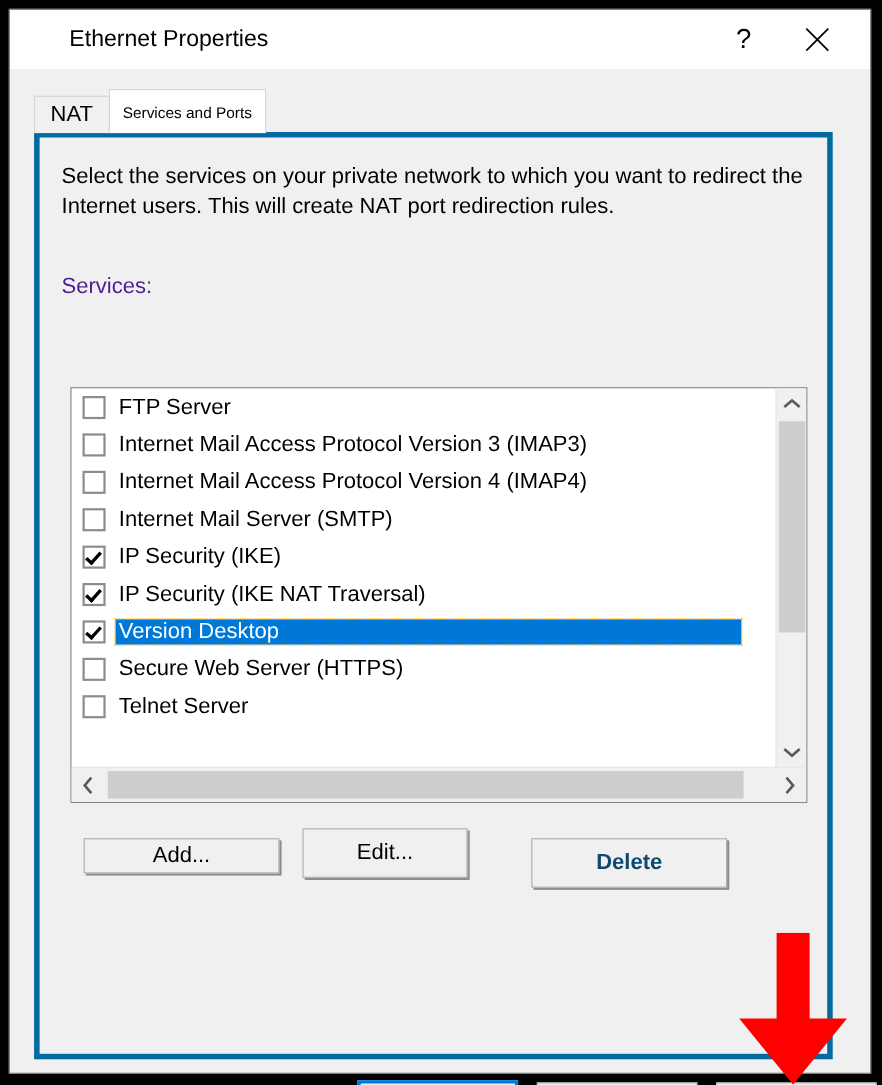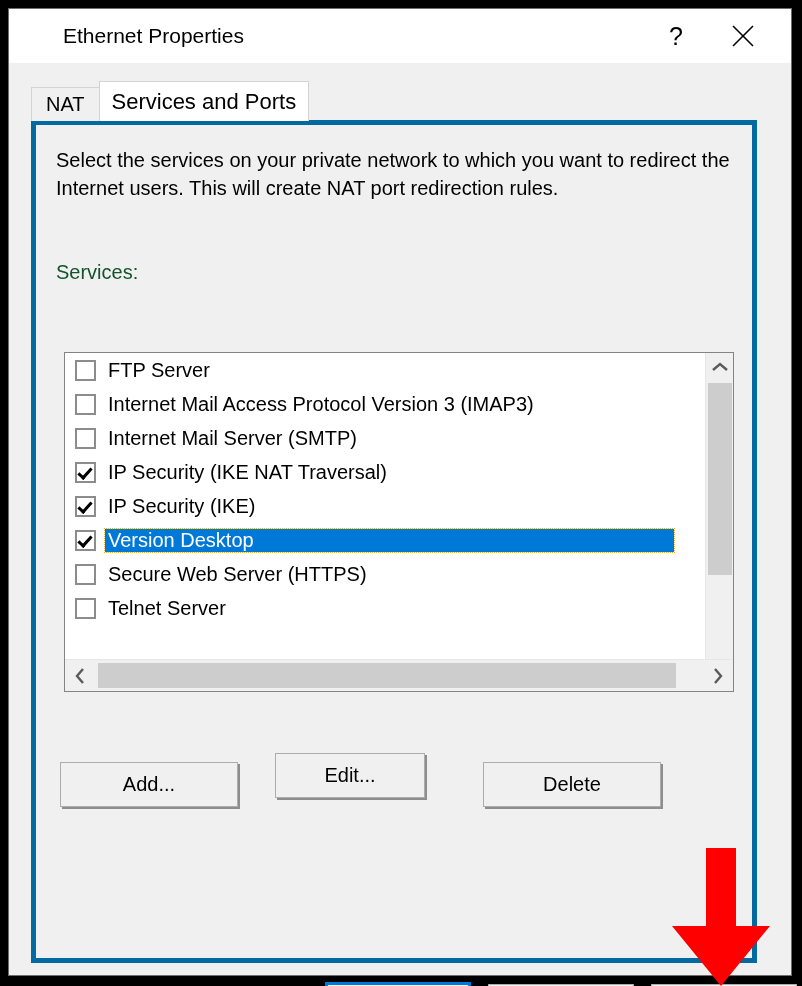--- a/index.html
+++ b/index.html
@@ -93,21 +93,21 @@
     border-bottom: none;
     box-sizing: border-box;
     margin-right: -1px;
     white-space: nowrap;
   }
   .tab.active {
     height: 40px;
     background: #ffffff;
     border-color: #d4d4d4;
     z-index: 4;
-    font-size: 22px;
+    font-size: 14px;
     padding: 0 12px;
   }
 
   
   .tabpage {
     position: absolute;
     left: 22px;
     top: 57px;
     width: 726px;
     height: 843px;
@@ -122,32 +122,32 @@
     left: 20px;
     top: 21px;
     width: 690px;
     font-size: 20px;
     line-height: 28px;
     color: #000000;
   }
   .services-label {
     position: absolute;
     left: 20px;
-    top: 136px;
-    font-size: 20px;
-    color: #14532d;
+    top: 124px;
+    font-size: 20px;
+    color: #4c1d95;
   }
 
   
   .listbox {
     position: absolute;
     left: 28px;
     top: 227px;
     width: 670px;
-    height: 340px;
+    height: 378px;
     background: #ffffff;
     border: 1px solid #848484;
     box-sizing: border-box;
     overflow: hidden;
   }
   .list-area {
     position: absolute;
     left: 0; top: 0;
     width: 640px;
     height: 345px;
@@ -266,23 +266,23 @@
     border: 1px solid #adadad;
     box-shadow: 2px 2px 0 0 #8d8d8d;
     box-sizing: border-box;
     display: flex;
     align-items: center;
     justify-content: center;
     font-size: 20px;
     color: #000000;
     cursor: default;
   }
-  .btn.disabled { color: #000000; }
-
-  .btn-add    { left: 24px;  top: 637px; width: 178px; height: 45px; }
+  .btn.disabled { color: #0c4a6e; font-weight: bold; }
+
+  .btn-add    { left: 40px;  top: 637px; width: 178px; height: 32px; }
   .btn-edit   { left: 239px; top: 628px; width: 150px; height: 45px; }
   .btn-delete { left: 447px; top: 637px; width: 178px; height: 45px; }
 
   
   .btn-ok {
     position: absolute;
     left: 316px;
     top: 919px;
     width: 146px;
     height: 45px;
@@ -383,34 +383,38 @@
           <div class="list-row">
             <span class="cb"></span>
             <span class="lbl">FTP Server</span>
           </div>
 
           <div class="list-row">
             <span class="cb"></span>
             <span class="lbl">Internet Mail Access Protocol Version 3 (IMAP3)</span>
           </div>
 
+          <div class="list-row">
+            <span class="cb"></span>
+            <span class="lbl">Internet Mail Access Protocol Version 4 (IMAP4)</span>
+          </div>
 
           <div class="list-row">
             <span class="cb"></span>
             <span class="lbl">Internet Mail Server (SMTP)</span>
+          </div>
+
+          <div class="list-row">
+            <span class="cb checked"></span>
+            <span class="lbl">IP Security (IKE)</span>
           </div>
 
           <div class="list-row">
             <span class="cb checked"></span>
             <span class="lbl">IP Security (IKE NAT Traversal)</span>
-          </div>
-
-          <div class="list-row">
-            <span class="cb checked"></span>
-            <span class="lbl">IP Security (IKE)</span>
           </div>
 
 
           <div class="list-row selected">
             <span class="cb checked"></span>
             <span class="lbl">Version Desktop</span>
           </div>
 
           <div class="list-row">
             <span class="cb"></span>

